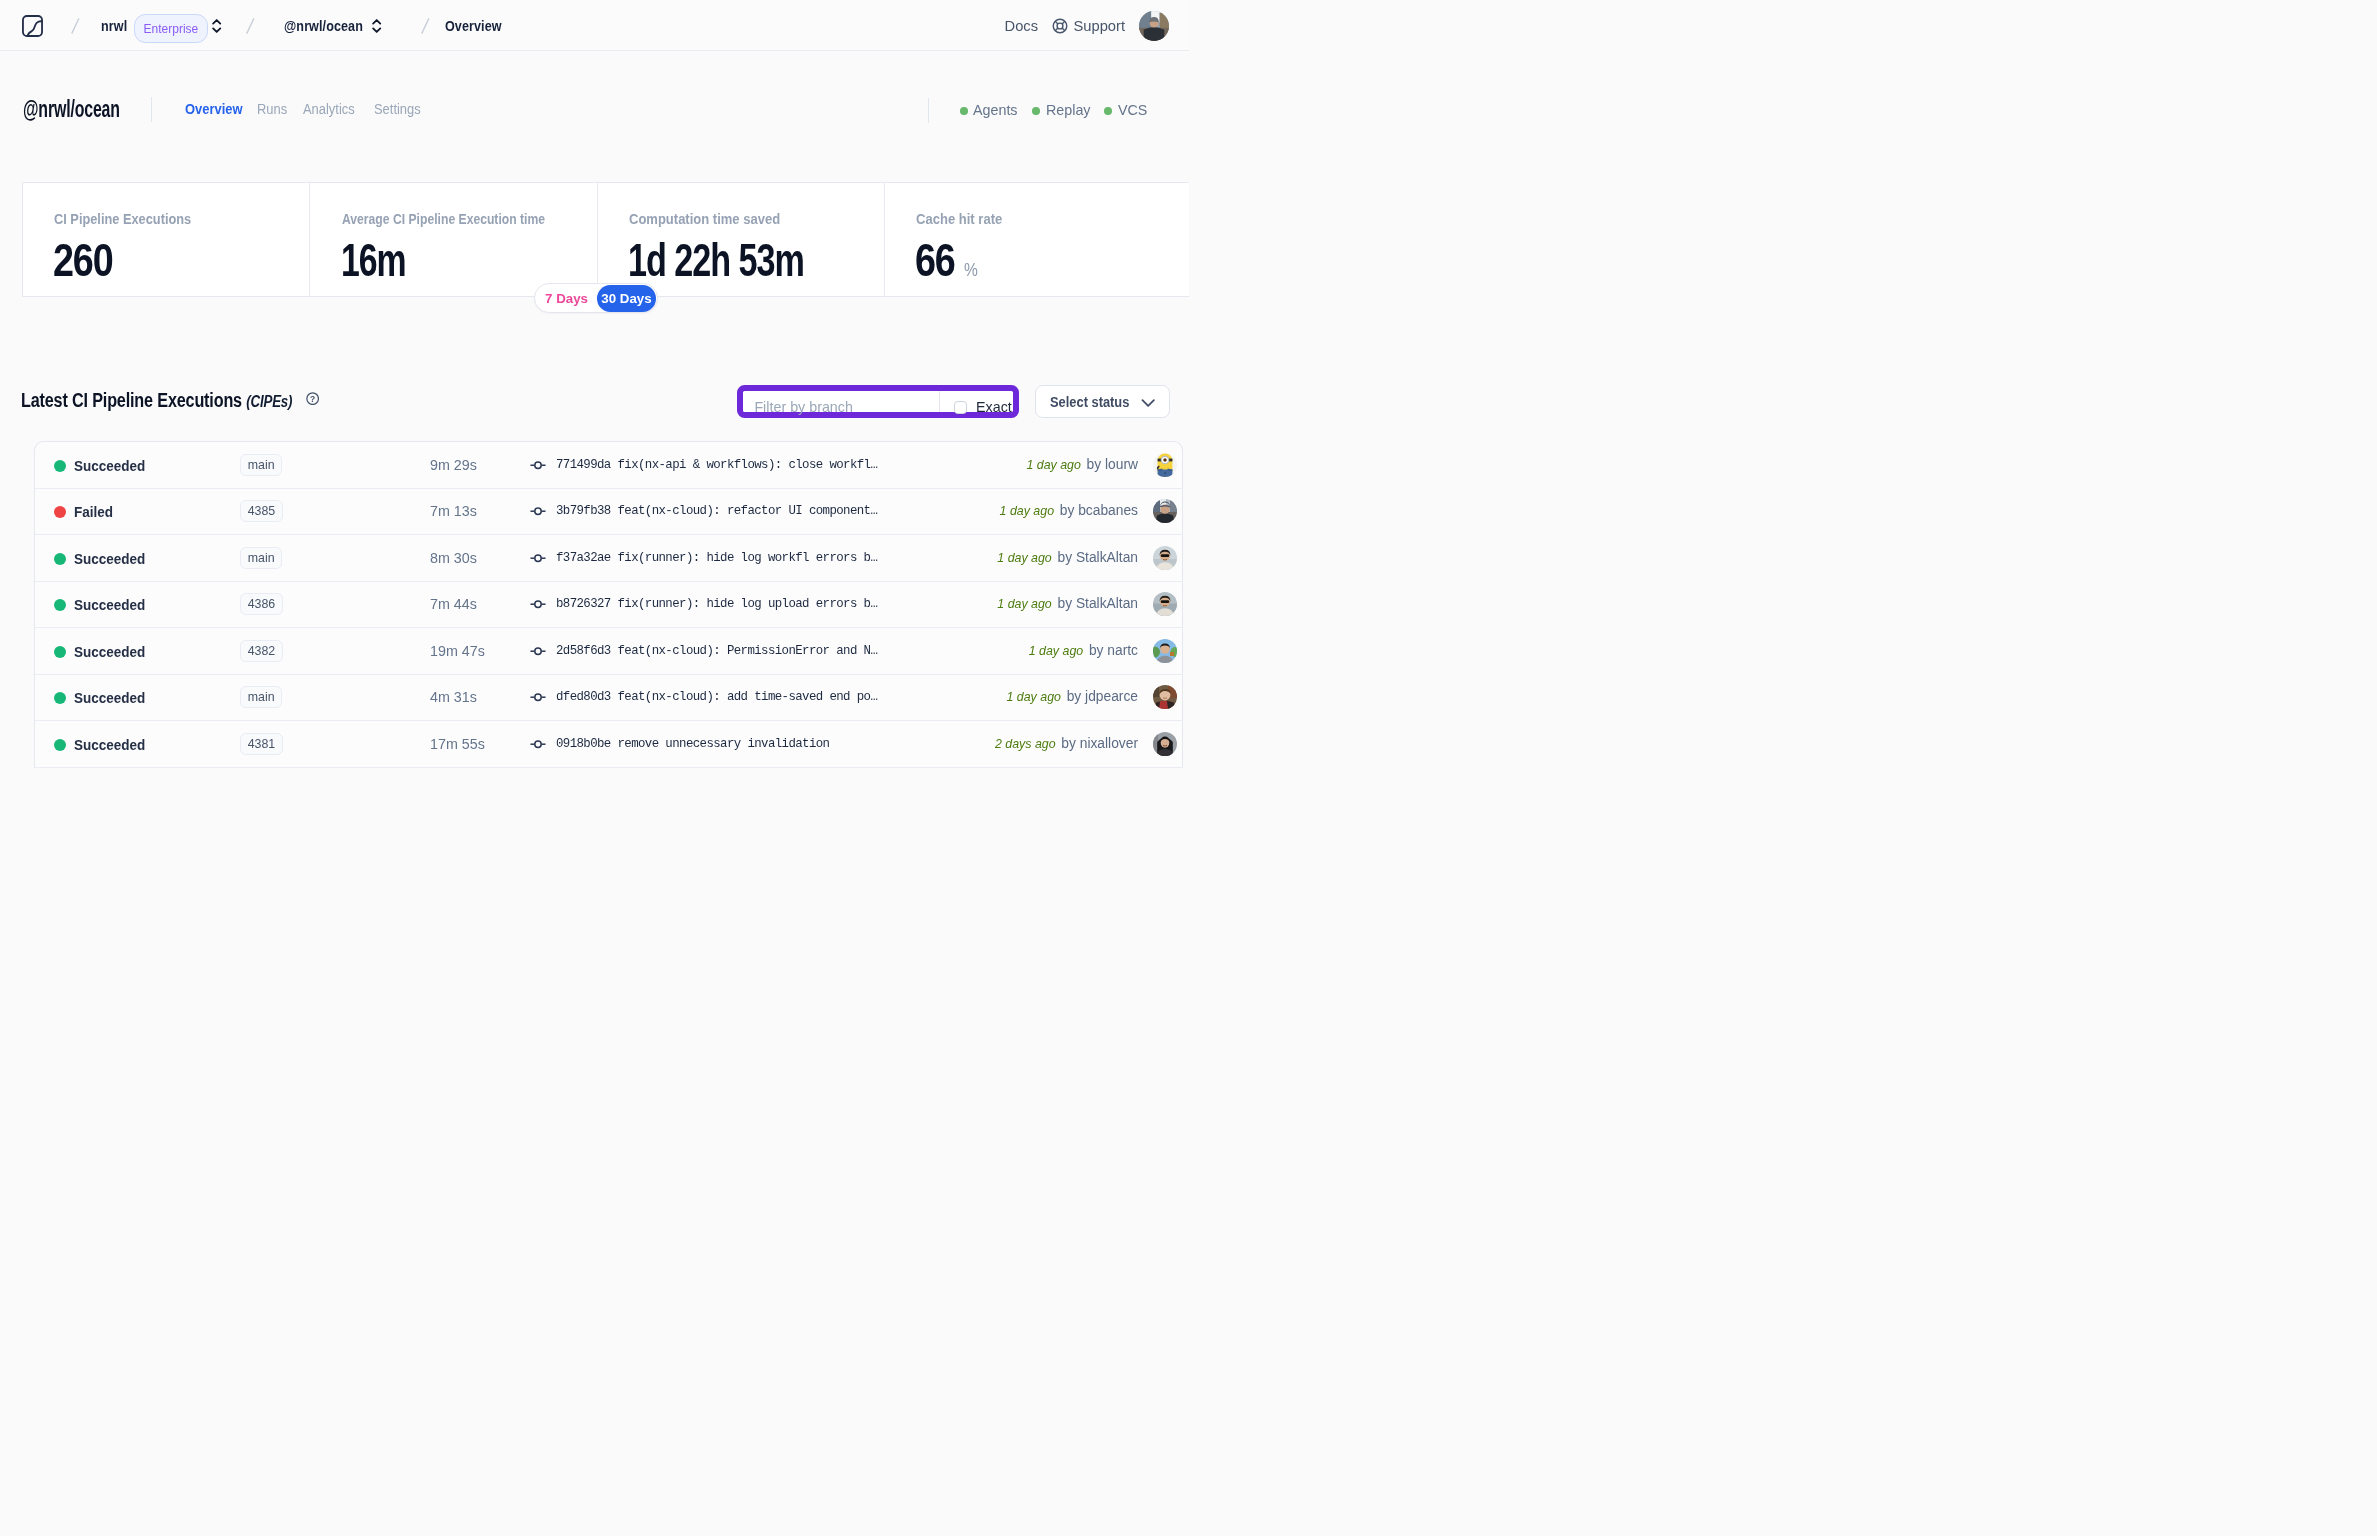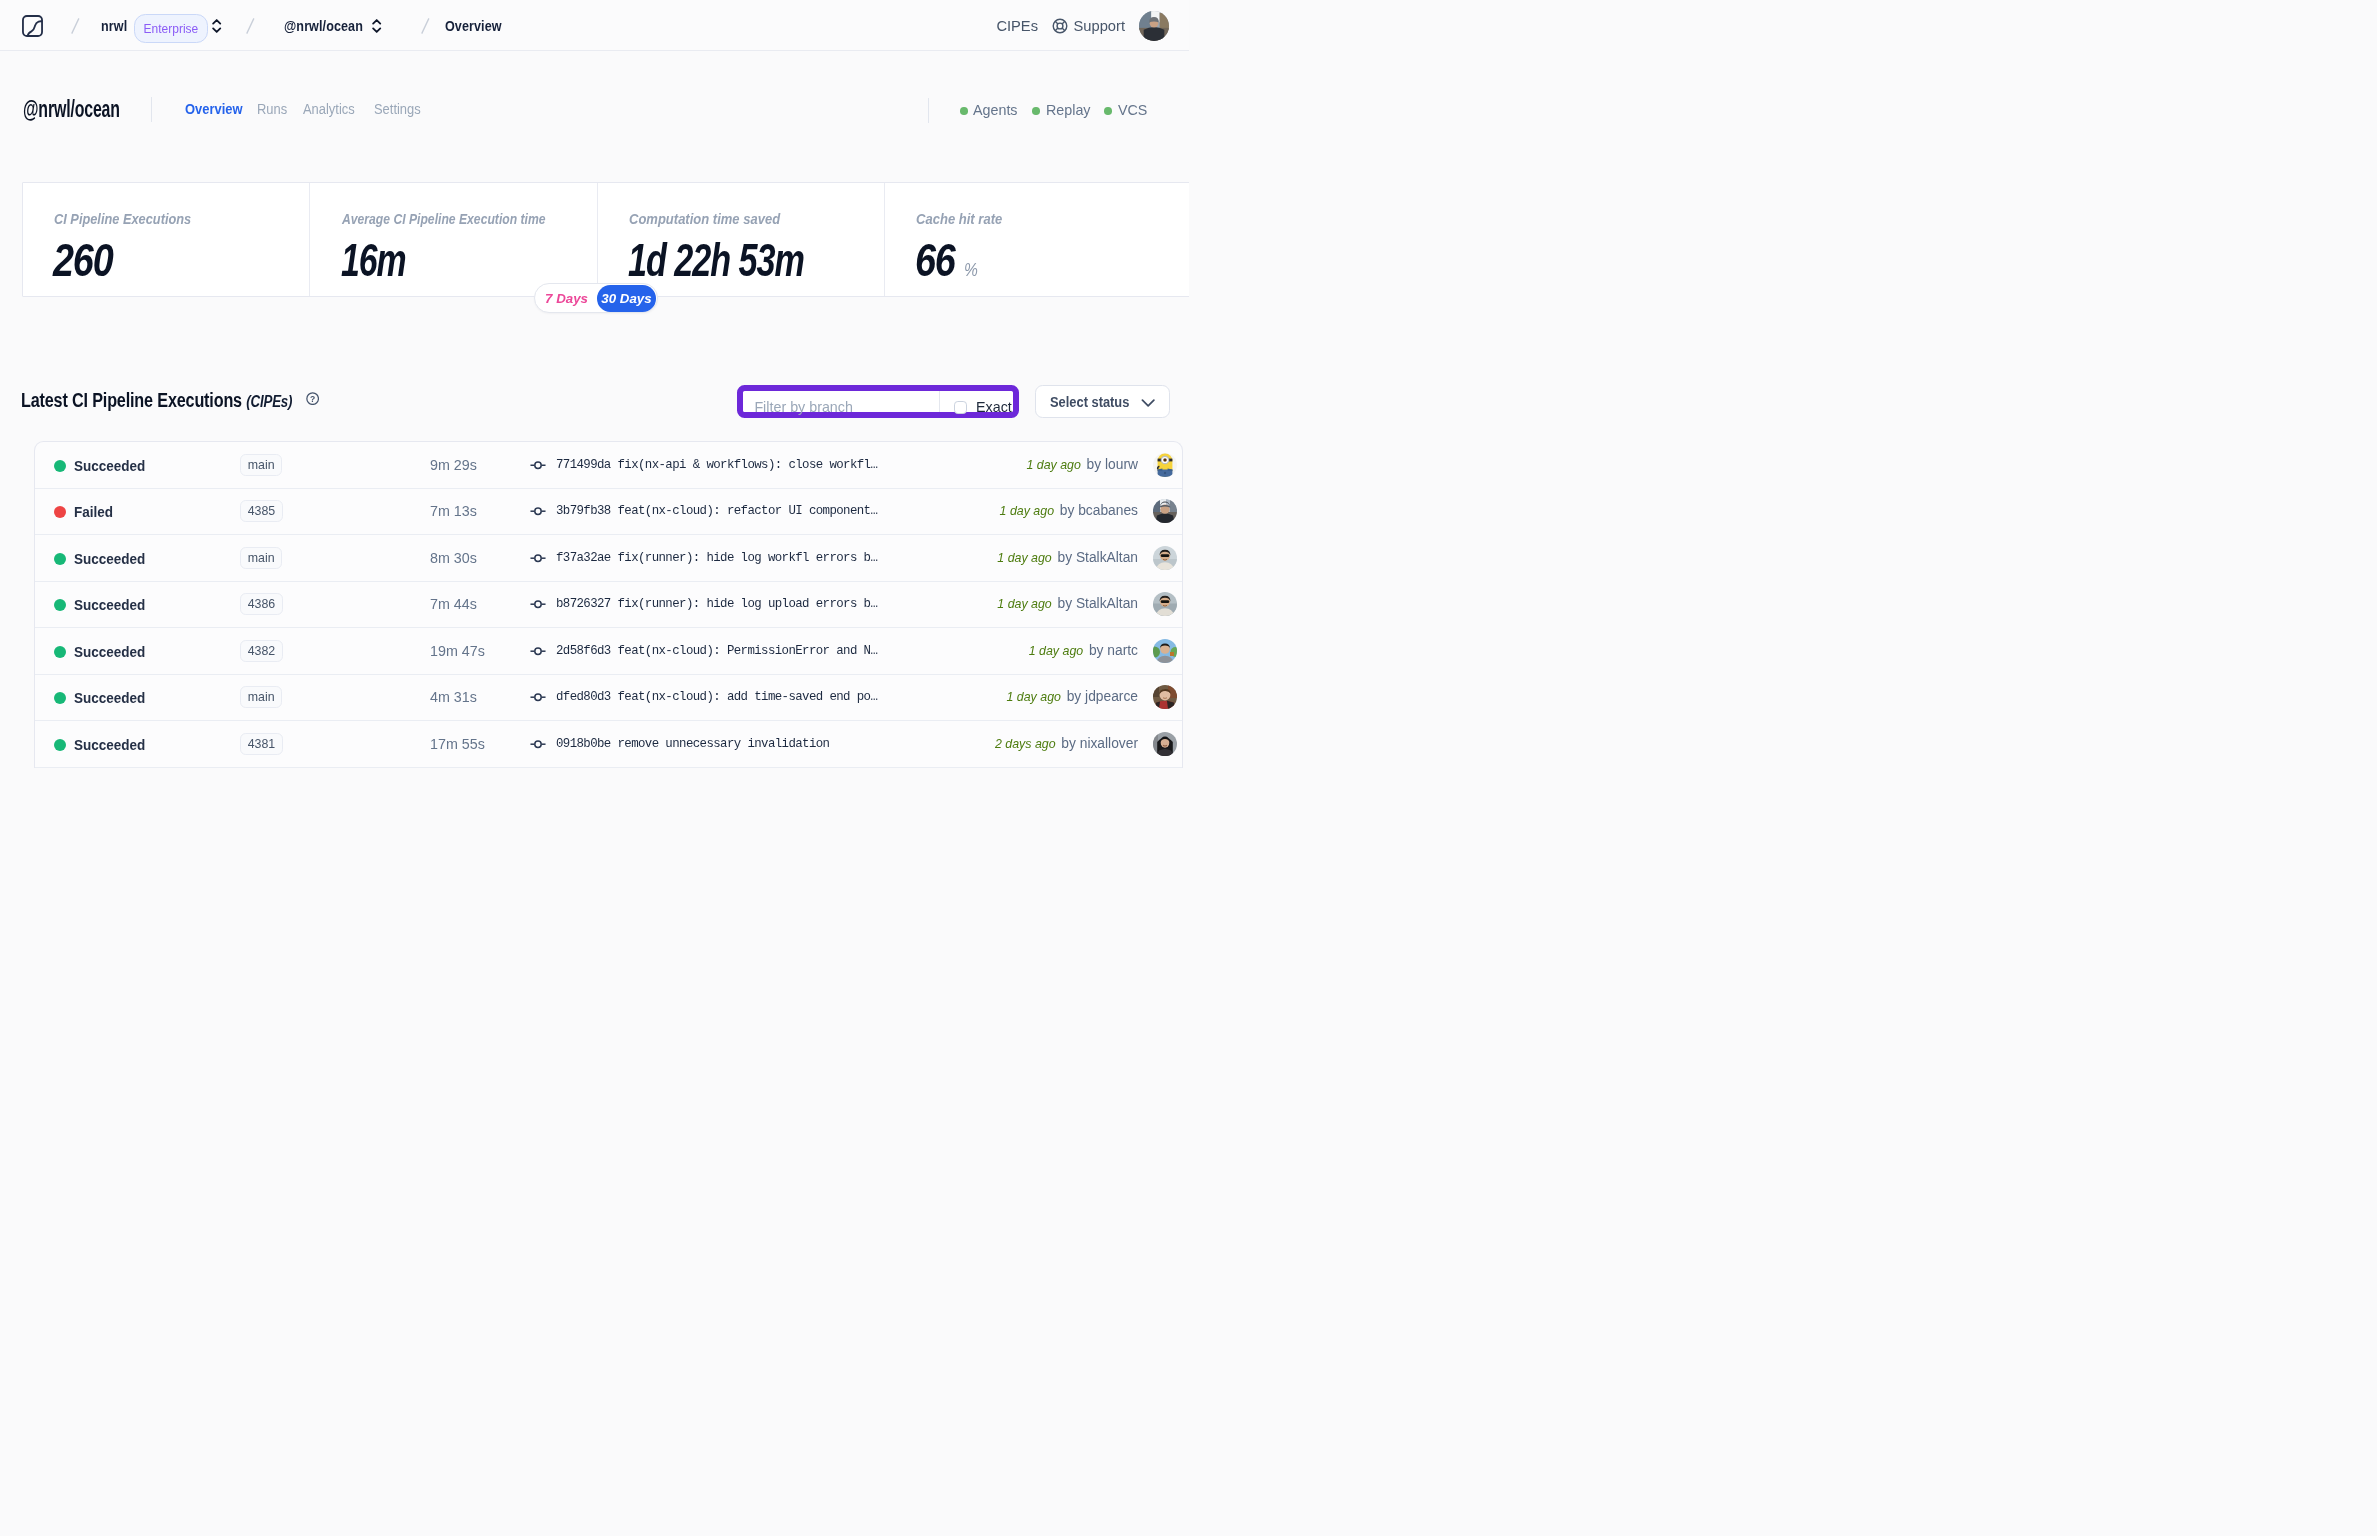--- a/index.html
+++ b/index.html
@@ -12,21 +12,21 @@
 .entpill { position:absolute; left:134px; top:14.3px; height:29px; padding:0 8.6px; border-radius:11.4px; background:#eef3fe; border:1px solid #cad8f8; color:#8b5cf6; font-size:12px; font-weight:500; display:flex; align-items:center; }
 .navright { position:absolute; top:0; height:51px; display:flex; align-items:center; color:#475569; font-size:14.7px; font-weight:500; }
 
 .wstitle { position:absolute; left:23px; top:96px; font-size:23px; font-weight:700; color:#0b1324; letter-spacing:-0.2px; transform:scaleX(.69); transform-origin:left center; }
 .vdiv { position:absolute; width:1px; background:#e2e6ee; }
 .tab { position:absolute; top:101px; font-size:14.7px; font-weight:500; color:#9aa7b8; transform:scaleX(.88); transform-origin:left center; }
 .tab.active { color:#2563eb; font-weight:600; }
 .statusdot { position:absolute; width:7.6px; height:7.6px; border-radius:50%; background:#68b96c; top:107px; }
 .statuslbl { position:absolute; top:102px; font-size:14.3px; font-weight:400; color:#64748b; }
 
-.stats { position:absolute; left:22px; top:182px; width:1360px; height:115px; background:#fff; border:1px solid #e6e8f0; border-radius:1px;font-style:italic; }
+.stats { position:absolute; left:22px; top:182px; width:1360px; height:115px; background:#fff; border:1px solid #e6e8f0; border-radius:1px; }
 .stats .sep { position:absolute; top:0; bottom:0; width:1px; background:#e9ebf2; }
 .slabel { position:absolute; top:27.6px; font-size:14.3px; font-weight:600; color:#96a2b4; transform-origin:left center; }
 .sval { position:absolute; top:50px; font-size:46px; font-weight:700; color:#0b1324; letter-spacing:-1.4px; transform-origin:left center; }
 .spct { font-size:19px; font-weight:400; color:#8e9aac; letter-spacing:0; }
 .toggle { position:absolute; left:511px; top:100px; width:124px; height:30px; background:#fff; border:1px solid #e4e7ee; border-radius:15px; box-shadow:0 1px 1.9px rgba(15,23,42,.04); }
 .t7 { position:absolute; left:0; top:0; width:63px; height:28.5px; display:flex; align-items:center; justify-content:center; font-size:13.3px; font-weight:600; color:#ec4899; }
 .t30 { position:absolute; right:1px; top:1px; width:59px; height:27px; background:#2563eb; border-radius:13.3px; display:flex; align-items:center; justify-content:center; font-size:13.3px; font-weight:600; color:#fff; }
 
 .cipetitle { position:absolute; left:21px; top:389px; font-size:19.5px; font-weight:700; color:#0b1324; letter-spacing:-0.2px; transform:scaleX(.83); transform-origin:left center; }
 .cipetitle i { font-size:16px; font-weight:600; color:#111c31; }
@@ -74,21 +74,21 @@
     </svg>
   <div class="navtxt" style="left:284px">@nrwl/ocean</div>
   <svg class="abs" style="left:371px;top:18px" width="11.4" height="16" viewBox="0 0 12 17" fill="none" stroke="#0f172a" stroke-width="1.9" stroke-linecap="round" stroke-linejoin="round">
     <path d="M2.2 6 L6 2.2 L9.8 6"></path>
       <path d="M2.2 11 L6 14.8 L9.8 11"></path>
   </svg>
   <svg class="abs" style="left:421px;top:18px" width="8.6" height="16" viewBox="0 0 9 17">
       <line x1="8.3" y1="0.4" x2="0.7" y2="16.6" stroke="#c9cfd9" stroke-width="1.4"></line>
     </svg>
   <div class="navtxt" style="left:445px">Overview</div>
-  <div class="navright" style="right:151px">CIPEs</div>
+  <div class="navright" style="right:151px">Docs</div>
   <svg class="abs" style="left:1052px;top:18px" width="16" height="16" viewBox="0 0 17 17" fill="none" stroke="#475569" stroke-width="1.5">
     <circle cx="8.5" cy="8.5" r="7.2"></circle>
       <circle cx="8.5" cy="8.5" r="3.1"></circle>
     <path d="M6.3 6.3 L3.4 3.4 M10.7 6.3 L13.6 3.4 M6.3 10.7 L3.4 13.6 M10.7 10.7 L13.6 13.6"></path>
   </svg>
   <div class="navright" style="right:64px">Support</div>
   <div class="abs" style="left:1139px;top:10.5px;width:30px;height:30px;border-radius:50%;overflow:hidden">
     <svg width="30" height="30" viewBox="0 0 32 32">
       <rect width="32" height="32" fill="#9aa5b1"></rect>
       <rect x="0" y="0" width="13" height="20" fill="#70808f"></rect>

